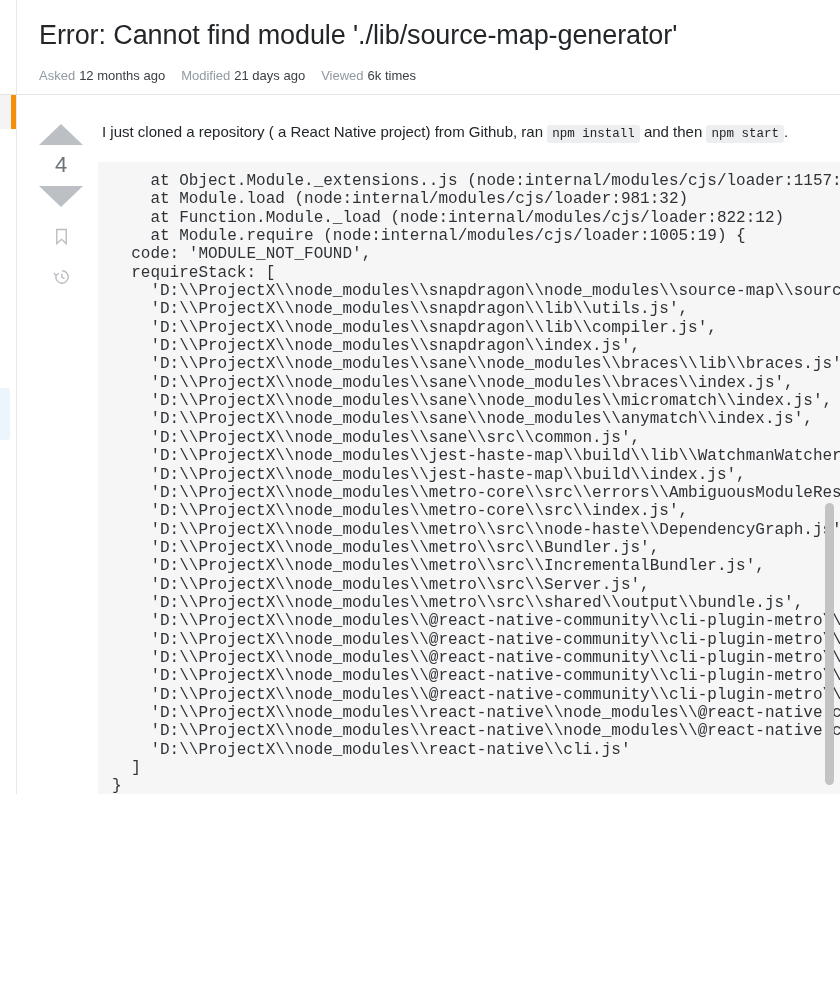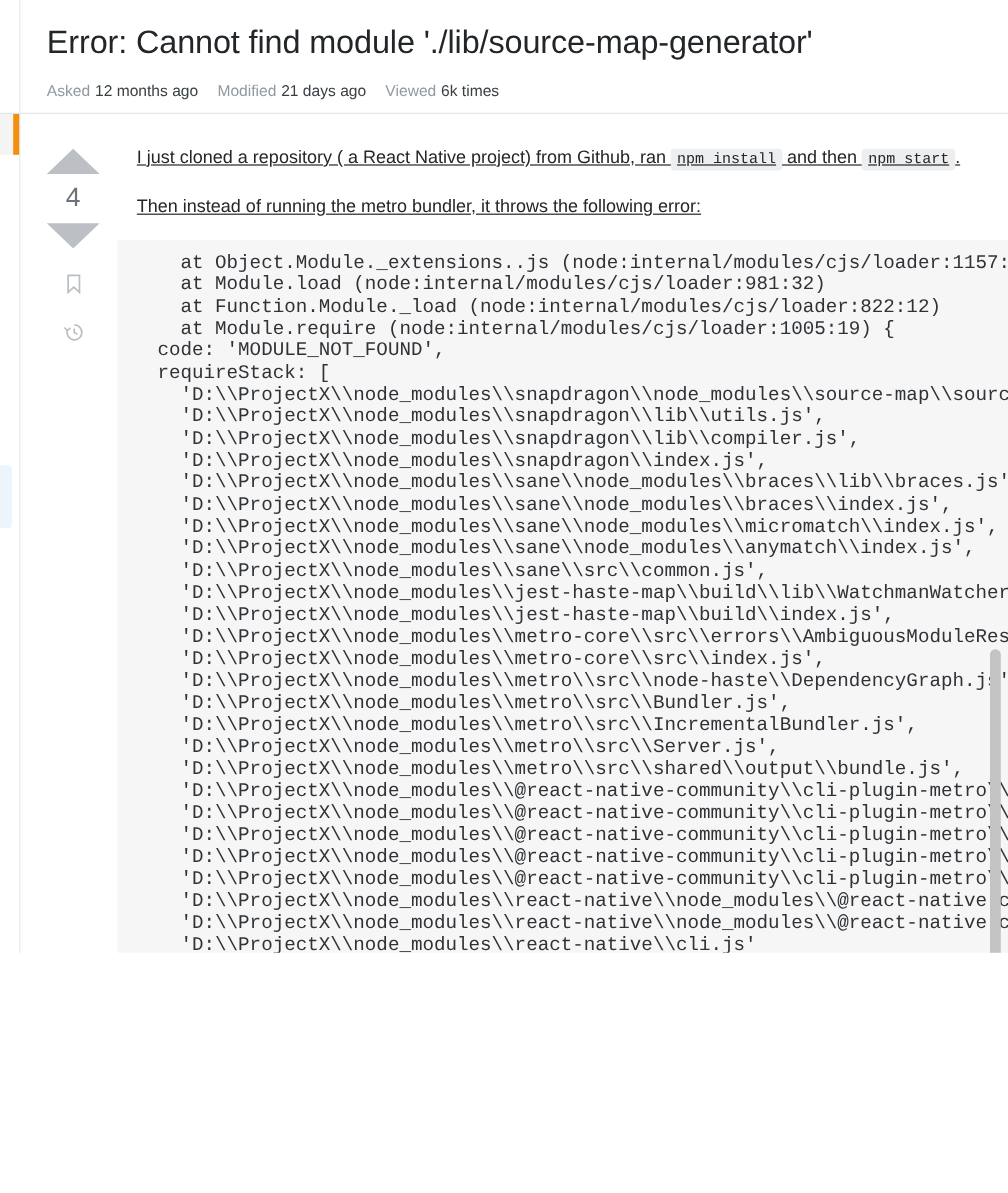--- a/index.html
+++ b/index.html
@@ -121,22 +121,21 @@
   
   .postbody {
     position: absolute;
     left: 98px; top: 8px;
     width: 742px;
   }
   .para {
     font-size: 15px;
     line-height: 23px;
     color: #232629;
-    margin: 0 0 16px 16px;
-    text-decoration: underline;
+    margin: 0 0 16px 4px;
   }
   code.inline {
     font-family: "Liberation Mono", "DejaVu Sans Mono", monospace;
     font-size: 12.5px;
     background: #eceeef;
     color: #232629;
     padding: 2px 5px;
     border-radius: 3px;
     white-space: nowrap;
   }
@@ -236,21 +235,20 @@
           <path d="M10.5 4 A6.5 6.5 0 1 1 4.4 8.4"></path>
           <path d="M1.8 6.2 L4.3 8.9 L7.1 6.6"></path>
           <path d="M10.4 7 L10.4 10.6 L13.2 12.2"></path>
         </svg>
       </div>
     </div>
 
     <div class="postbody">
       <p class="para"><span>I just cloned a repository ( a React Native project) from Github, ran </span><code class="inline">npm install</code><span> and then </span><code class="inline">npm start</code><span>.</span></p>
 
-      <p class="para">Then instead of running the metro bundler, it throws the following error:</p>
 
       <div class="codeblock">
         <pre>    at Object.Module._extensions..js (node:internal/modules/cjs/loader:1157:10)
     at Module.load (node:internal/modules/cjs/loader:981:32)
     at Function.Module._load (node:internal/modules/cjs/loader:822:12)
     at Module.require (node:internal/modules/cjs/loader:1005:19) {
   code: 'MODULE_NOT_FOUND',
   requireStack: [
     'D:\\ProjectX\\node_modules\\snapdragon\\node_modules\\source-map\\source-map.js',
     'D:\\ProjectX\\node_modules\\snapdragon\\lib\\utils.js',

